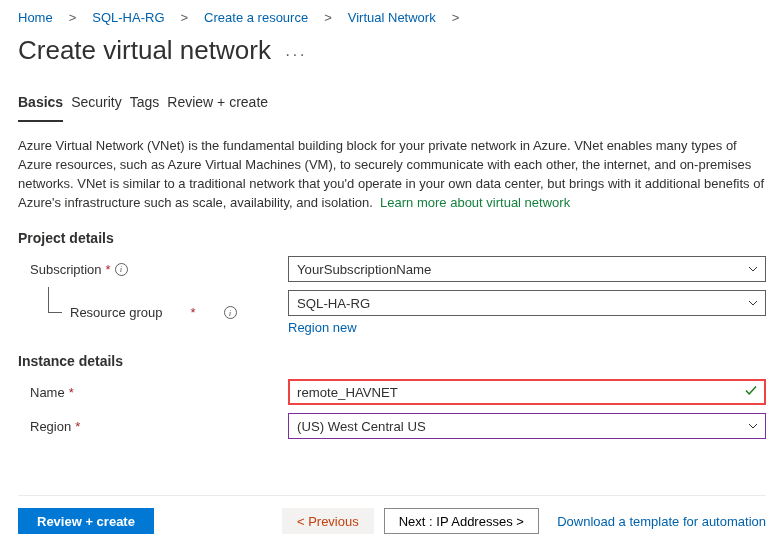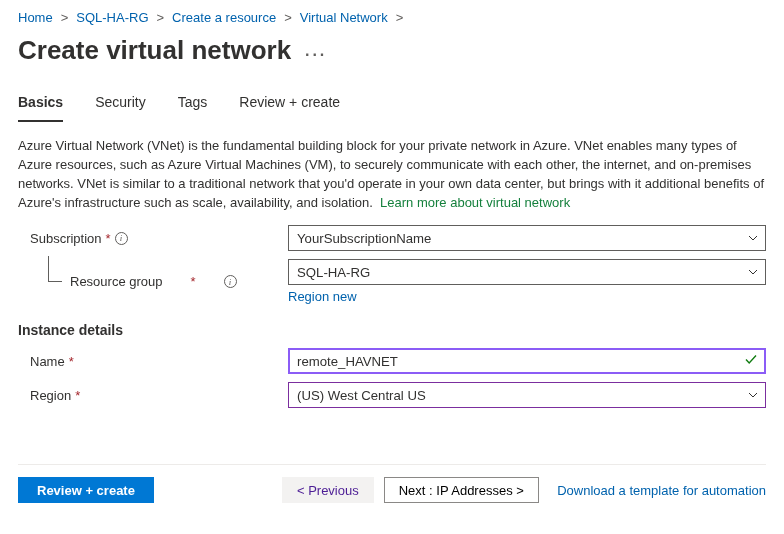--- a/index.html
+++ b/index.html
@@ -8,38 +8,38 @@
     font-family: "Segoe UI", -apple-system, sans-serif;
     font-size: 13px;
     color: #323130;
     background: #fff;
     width: 784px;
   }
   .page { padding: 8px 18px 14px 18px; }
   .breadcrumb {
     display: flex;
     align-items: center;
-    gap: 8px;
+    gap: 16px;
     font-size: 13px;
     padding: 2px 0 6px 0;
   }
   .breadcrumb a { color: #0062ad; text-decoration: none; cursor: pointer; }
   .breadcrumb .sep { color: #605e5c; }
   h1 {
     font-size: 26px;
-    font-weight: 700;
+    font-weight: 400;
     margin: 4px 0 2px 0;
     display: flex;
     align-items: center;
     gap: 14px;
   }
   .more { color: #605e5c; font-size: 16px; letter-spacing: 2px; cursor: pointer; position: relative; top: 4px; }
   .tabs {
     display: flex;
-    gap: 32px;
+    gap: 8px;
     border-bottom: 1px solid #fff;
     margin-top: 22px;
   }
   .tab {
     font-size: 14px;
     padding: 6px 0 10px 0;
     cursor: pointer;
     color: #323130;
     border-bottom: 2px solid transparent;
   }
@@ -105,21 +105,21 @@
     cursor: pointer;
   }
   .select-box .chev, .input-box .mark {
     position: absolute;
     right: 6px;
     top: 50%;
     transform: translateY(-50%);
   }
   .chev svg { display: block; }
   .input-box { cursor: text; }
-  .input-box.focused { border: 2px solid #8b5cf6; padding-left: 7px; }
+  .input-box.focused { border: 2px solid #ef4444; padding-left: 7px; }
   .input-box.valid .mark { color: #107c10; }
   .region-box { border: 1px solid #7b2e9e; text-align: center; }
   .link-small { display: inline-block; margin-top: 4px; color: #0062ad; text-decoration: none; font-size: 13px; cursor: pointer; }
   .footer {
     margin-top: 56px;
     padding-top: 12px;
     border-top: 1px solid #edebe9;
     display: flex;
     align-items: center;
     gap: 10px;
@@ -136,21 +136,21 @@
   }
   .btn-primary {
     background: #0078d4;
     border-color: #0078d4;
     color: #fff;
     font-weight: 600;
     padding: 0 18px;
   }
   .btn-disabled {
     background: #f3f2f1;
-    color: #4c1d95;
+    color: #c2410c;
     border-color: #f3f2f1;
     cursor: default;
   }
   .footer .spacer { flex: 0 0 108px; }
   .footer a { color: #0062ad; text-decoration: none; margin-left: auto; font-size: 13px; }
 </style>
 </head>
 <body>
 
 <div class="page">
@@ -176,20 +176,21 @@
     <div class="tab">Security</div>
     <div class="tab">Tags</div>
     <div class="tab">Review + create</div>
   </div>
 
   <p class="desc">
     <span>Azure Virtual Network (VNet) is the fundamental building block for your private network in Azure. VNet enables many types of Azure resources, such as Azure Virtual Machines (VM), to securely communicate with each other, the internet, and on-premises networks. VNet is similar to a traditional network that you'd operate in your own data center, but brings with it additional benefits of Azure's infrastructure such as scale, availability, and isolation.</span>
     &nbsp;<a>Learn more about virtual network</a>
   </p>
 
+  <div class="section-title">Project details</div>
 
   <div class="field-row">
     <div class="field-label">
       <span>Subscription</span>
       <span class="req">*</span>
       <span class="info-icon">i</span>
     </div>
     <div class="field-control">
       <div class="select-box">
         <span>YourSubscriptionName</span>

